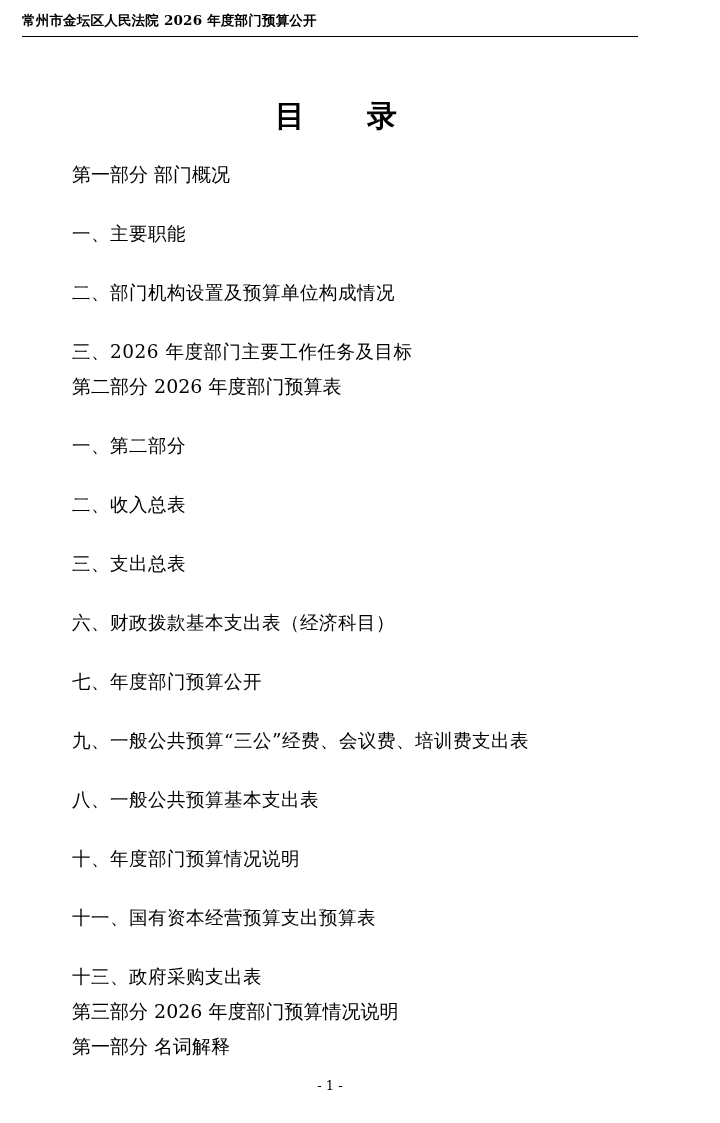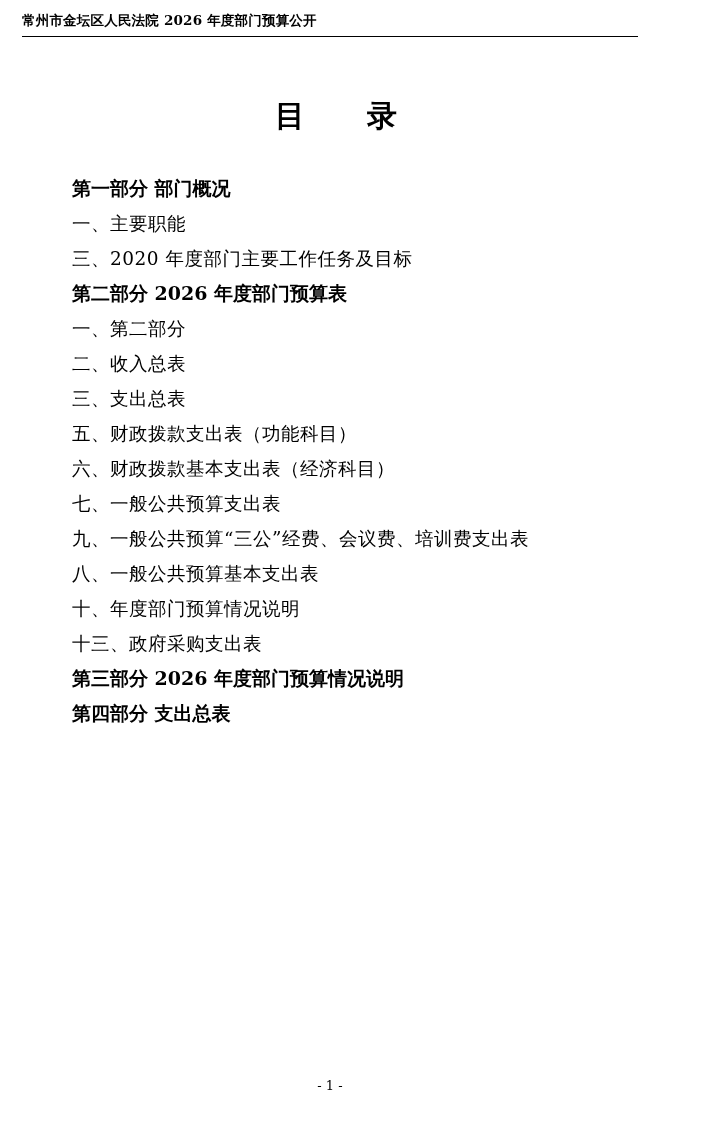--- a/index.html
+++ b/index.html
@@ -46,43 +46,44 @@
     position: absolute;
     top: 96px;
     left: 72px;
     right: 60px;
   }
   .doc-title {
     text-align: center;
     font-size: 30px;
     font-weight: bold;
     letter-spacing: 16px;
-    margin: 0 0 34px 0;
+    margin: 0 0 20px 0;
     padding-left: 16px;
     font-family: "DejaVu Serif", "Liberation Serif", serif;
   }
   .toc-list {
     list-style: none;
     margin: 0;
     padding: 0;
   }
   .toc-item {
     font-size: 18.5px;
     line-height: 35px;
     white-space: nowrap;
     font-family: "DejaVu Serif", "Liberation Serif", serif;
   }
   .toc-item.level-part {
-    font-weight: bold;
+    font-weight: normal;
     font-size: 19px;
     letter-spacing: 0px;
   }
   .toc-item.level-sub {
     font-weight: normal;
     letter-spacing: 0.5px;
+    margin-top: 24px;
   }
   .footer {
     position: absolute;
     bottom: 30px;
     left: 0;
     right: 0;
     text-align: center;
     font-size: 13px;
     font-family: "DejaVu Serif", "Liberation Serif", serif;
     color: #000;
@@ -94,32 +95,33 @@
 <div class="page">
 
   <div class="header">常州市金坛区人民法院 2026 年度部门预算公开</div>
   <div class="header-rule"></div>
 
   <div class="content">
     <div class="doc-title">目　录</div>
     <ul class="toc-list">
         <li class="toc-item level-part">第一部分  部门概况</li>
         <li class="toc-item level-sub">一、主要职能</li>
-        <li class="toc-item level-sub">三、2020 年度部门主要工作任务及目标</li>
+        <li class="toc-item level-sub">二、部门机构设置及预算单位构成情况</li>
+        <li class="toc-item level-sub">三、2026 年度部门主要工作任务及目标</li>
         <li class="toc-item level-part">第二部分  2026 年度部门预算表</li>
         <li class="toc-item level-sub">一、第二部分</li>
         <li class="toc-item level-sub">二、收入总表</li>
         <li class="toc-item level-sub">三、支出总表</li>
-        <li class="toc-item level-sub">五、财政拨款支出表（功能科目）</li>
         <li class="toc-item level-sub">六、财政拨款基本支出表（经济科目）</li>
-        <li class="toc-item level-sub">七、一般公共预算支出表</li>
+        <li class="toc-item level-sub">七、年度部门预算公开</li>
         <li class="toc-item level-sub">九、一般公共预算“三公”经费、会议费、培训费支出表</li>
         <li class="toc-item level-sub">八、一般公共预算基本支出表</li>
         <li class="toc-item level-sub">十、年度部门预算情况说明</li>
+        <li class="toc-item level-sub">十一、国有资本经营预算支出预算表</li>
         <li class="toc-item level-sub">十三、政府采购支出表</li>
         <li class="toc-item level-part">第三部分  2026 年度部门预算情况说明</li>
-        <li class="toc-item level-part">第四部分  支出总表</li>
+        <li class="toc-item level-part">第一部分  名词解释</li>
       </ul>
   </div>
 
   <div class="footer">- 1 -</div>
 
 </div>
 
 </body></html>

